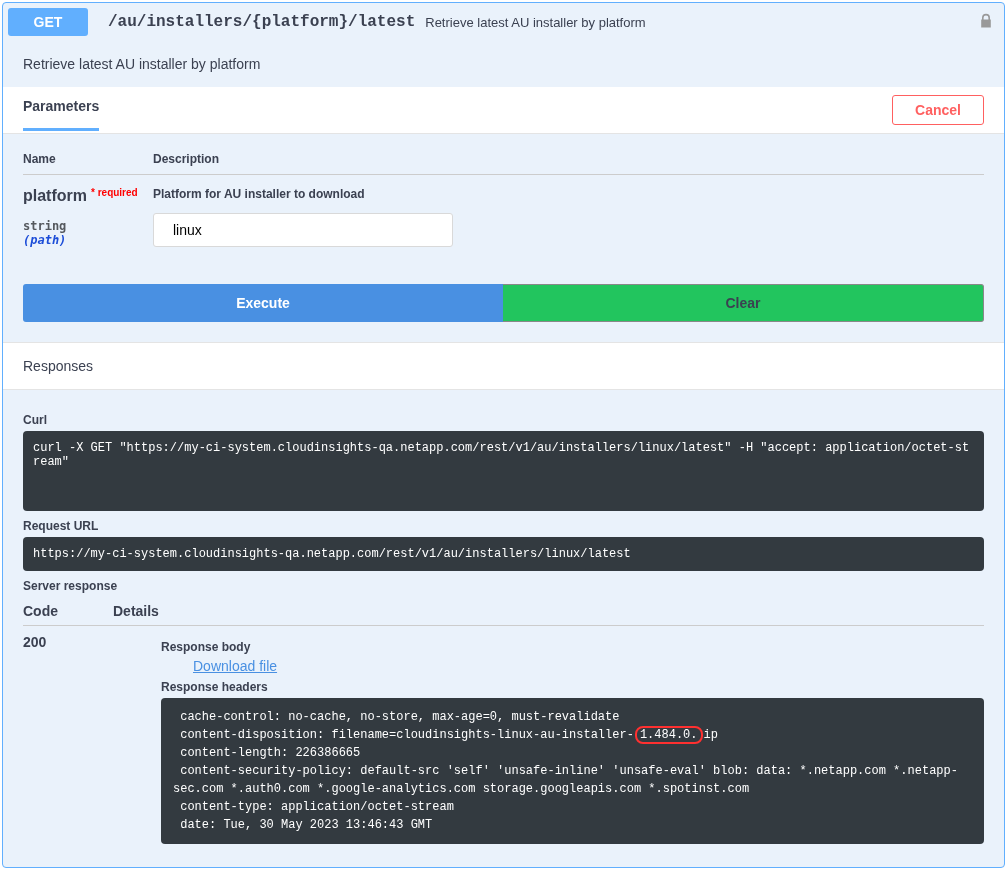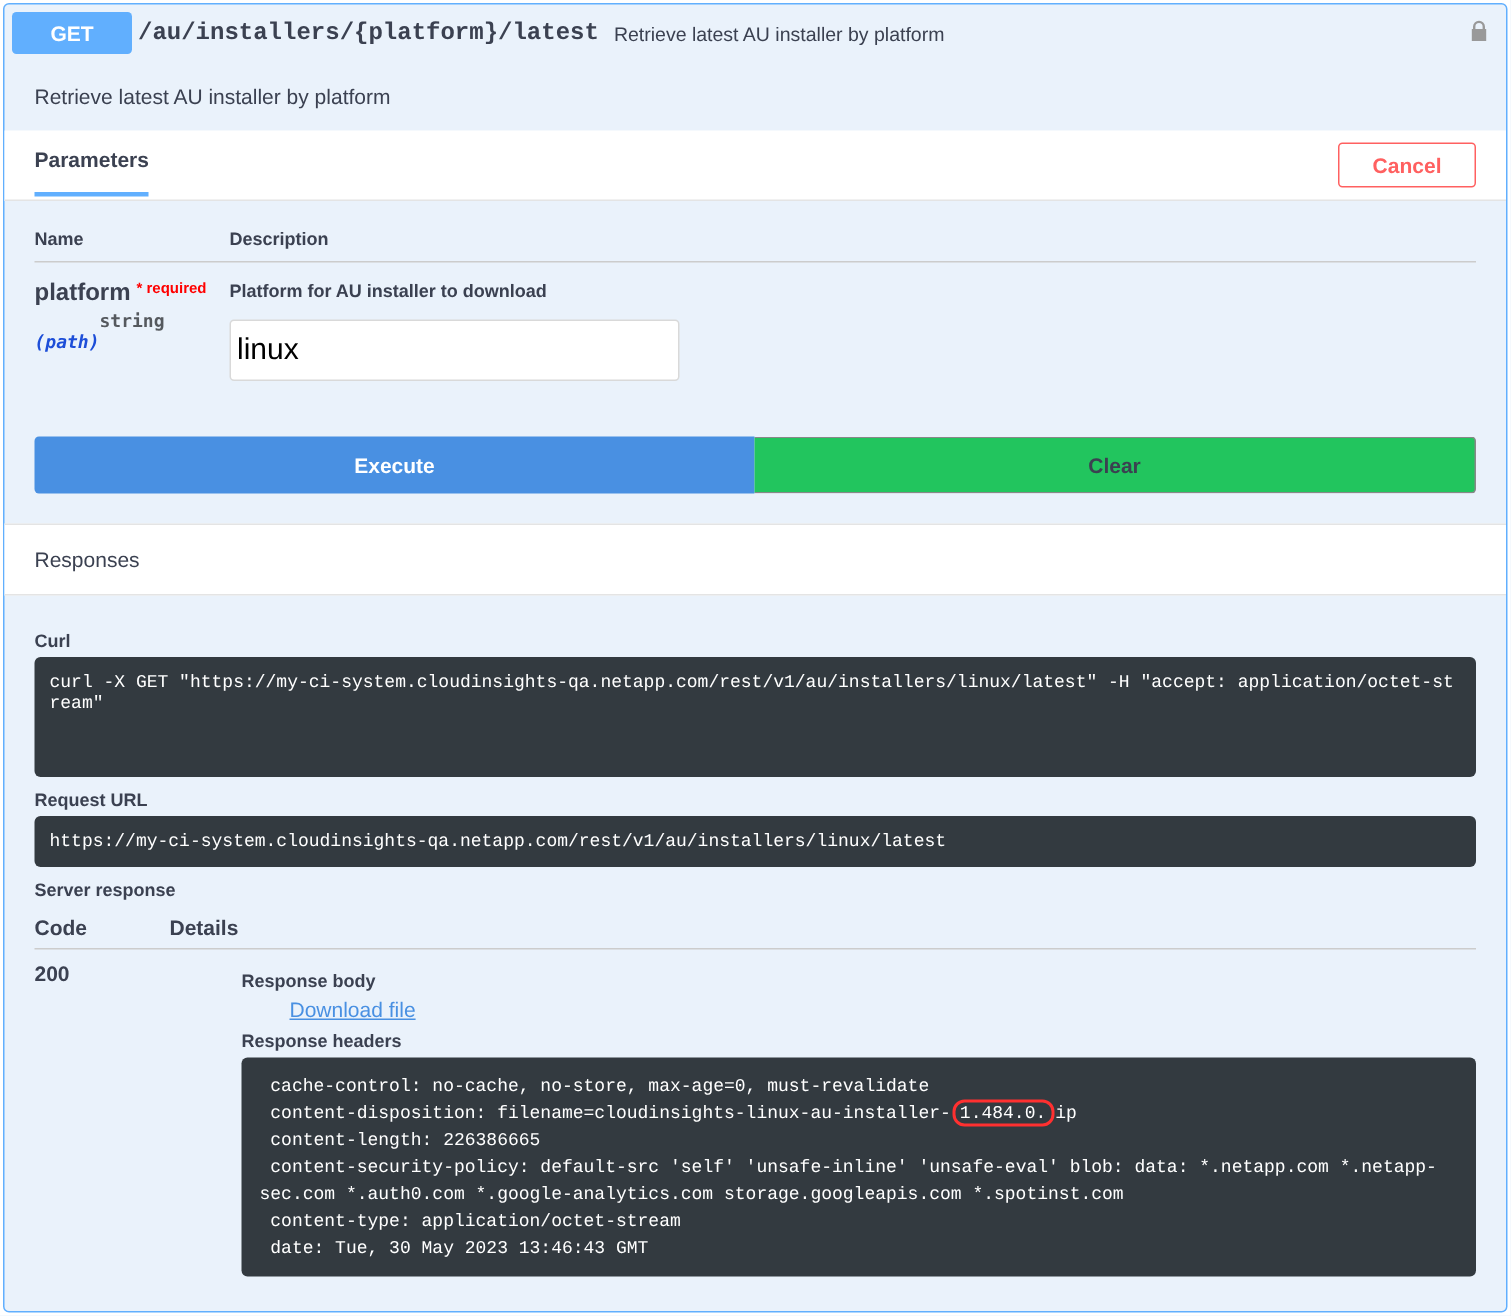--- a/index.html
+++ b/index.html
@@ -1,38 +1,38 @@
 <!DOCTYPE html>
 <html><head>
   <meta charset="utf-8">
   <style>
     * { box-sizing: border-box; margin: 0; padding: 0; }
     body { font-family: -apple-system, BlinkMacSystemFont, "Segoe UI", sans-serif; font-size: 14px; background: #fff; color: #3b4151; }
     .op-block { border: 1px solid #61affe; border-radius: 4px; margin: 2px; background: #eaf2fb; }
     .op-summary { display: flex; align-items: center; padding: 5px; cursor: pointer; position: relative; }
     .method-badge { background: #61affe; color: #fff; font-weight: 700; font-size: 14px; padding: 6px 18px; border-radius: 3px; min-width: 80px; text-align: center; }
-    .path { font-family: "Courier New", monospace; font-size: 16px; font-weight: 600; color: #3b4151; margin-left: 4px; }
+    .path { font-family: "Courier New", monospace; font-size: 16px; font-weight: 600; color: #3b4151; margin-left: 20px; }
     .summary-desc { font-size: 13px; color: #3b4151; margin-left: 10px; }
     .lock-icon { position: absolute; right: 10px; color: #999; }
     .desc-row { padding: 15px 20px; color: #3b4151; }
     .section-header { display: flex; align-items: center; justify-content: space-between; background: #fff; padding: 8px 20px; border-bottom: 1px solid #e4e4e4; }
     .section-title { font-weight: 700; font-size: 14px; color: #3b4151; position: relative; padding-bottom: 8px; }
     .section-title.underlined::after { content: ""; position: absolute; bottom: -9px; left: 0; width: 100%; height: 3px; background: #61affe; }
     .cancel-btn { border: 1px solid #ff6060; color: #ff6060; background: transparent; padding: 6px 22px; border-radius: 3px; font-weight: 700; font-size: 14px; cursor: pointer; }
     .params-table { width: 100%; padding: 10px 20px; }
     .params-head { display: flex; border-bottom: 1px solid #ccc; padding: 8px 0; }
     .col-name { width: 130px; font-weight: 700; font-size: 12px; }
     .col-desc { flex: 1; font-weight: 700; font-size: 12px; }
     .params-row { display: flex; padding: 12px 0; }
     .param-name { font-weight: 700; font-size: 16px; }
     .required-star { color: #ff0000; font-size: 10px; vertical-align: super; margin-left: 4px; }
-    .param-type { color: #55595e; font-family: monospace; font-size: 12px; display: block; margin-top: 2px; text-align: center; }
+    .param-type { color: #55595e; font-family: monospace; font-size: 12px; display: block; margin-top: 14px; }
     .param-in { color: #1d4ed8; font-style: italic; font-family: monospace; font-size: 12px; display: block; }
     .param-desc-text { margin-bottom: 12px; }
-    .param-input { border: 1px solid #d9d9d9; padding: 8px 4px; font-size: 20px; width: 300px; border-radius: 3px; }
+    .param-input { border: 1px solid #d9d9d9; padding: 8px 19px; font-size: 14px; width: 300px; border-radius: 3px; }
     .btn-row { display: flex; padding: 15px 20px 20px; gap: 0; }
     .execute-btn { flex: 1; background: #4990e2; color: #fff; border: none; padding: 10px; font-weight: 700; font-size: 14px; border-radius: 3px 0 0 3px; cursor: pointer; }
     .clear-btn { flex: 1; background: #22c55e; color: #3b4151; border: 1px solid #888; border-left: none; padding: 10px; font-weight: 600; font-size: 14px; border-radius: 0 3px 3px 0; cursor: pointer; }
     .responses-header { padding: 15px 20px; font-weight: 400; background: #fff; border-top: 1px solid #e4e4e4; border-bottom: 1px solid #e4e4e4; }
     .resp-body { padding: 15px 20px; }
     .small-label { font-weight: 700; font-size: 12px; margin: 8px 0 4px; }
     .code-box { background: #333a40; color: #fff; font-family: "Courier New", monospace; font-size: 12px; padding: 10px; border-radius: 4px; word-break: break-all; white-space: pre-wrap; }
     .code-box.tall { min-height: 80px; }
     .resp-table-head { display: flex; padding: 6px 0; }
     .code-col { width: 90px; font-weight: 700; font-size: 14px; }

